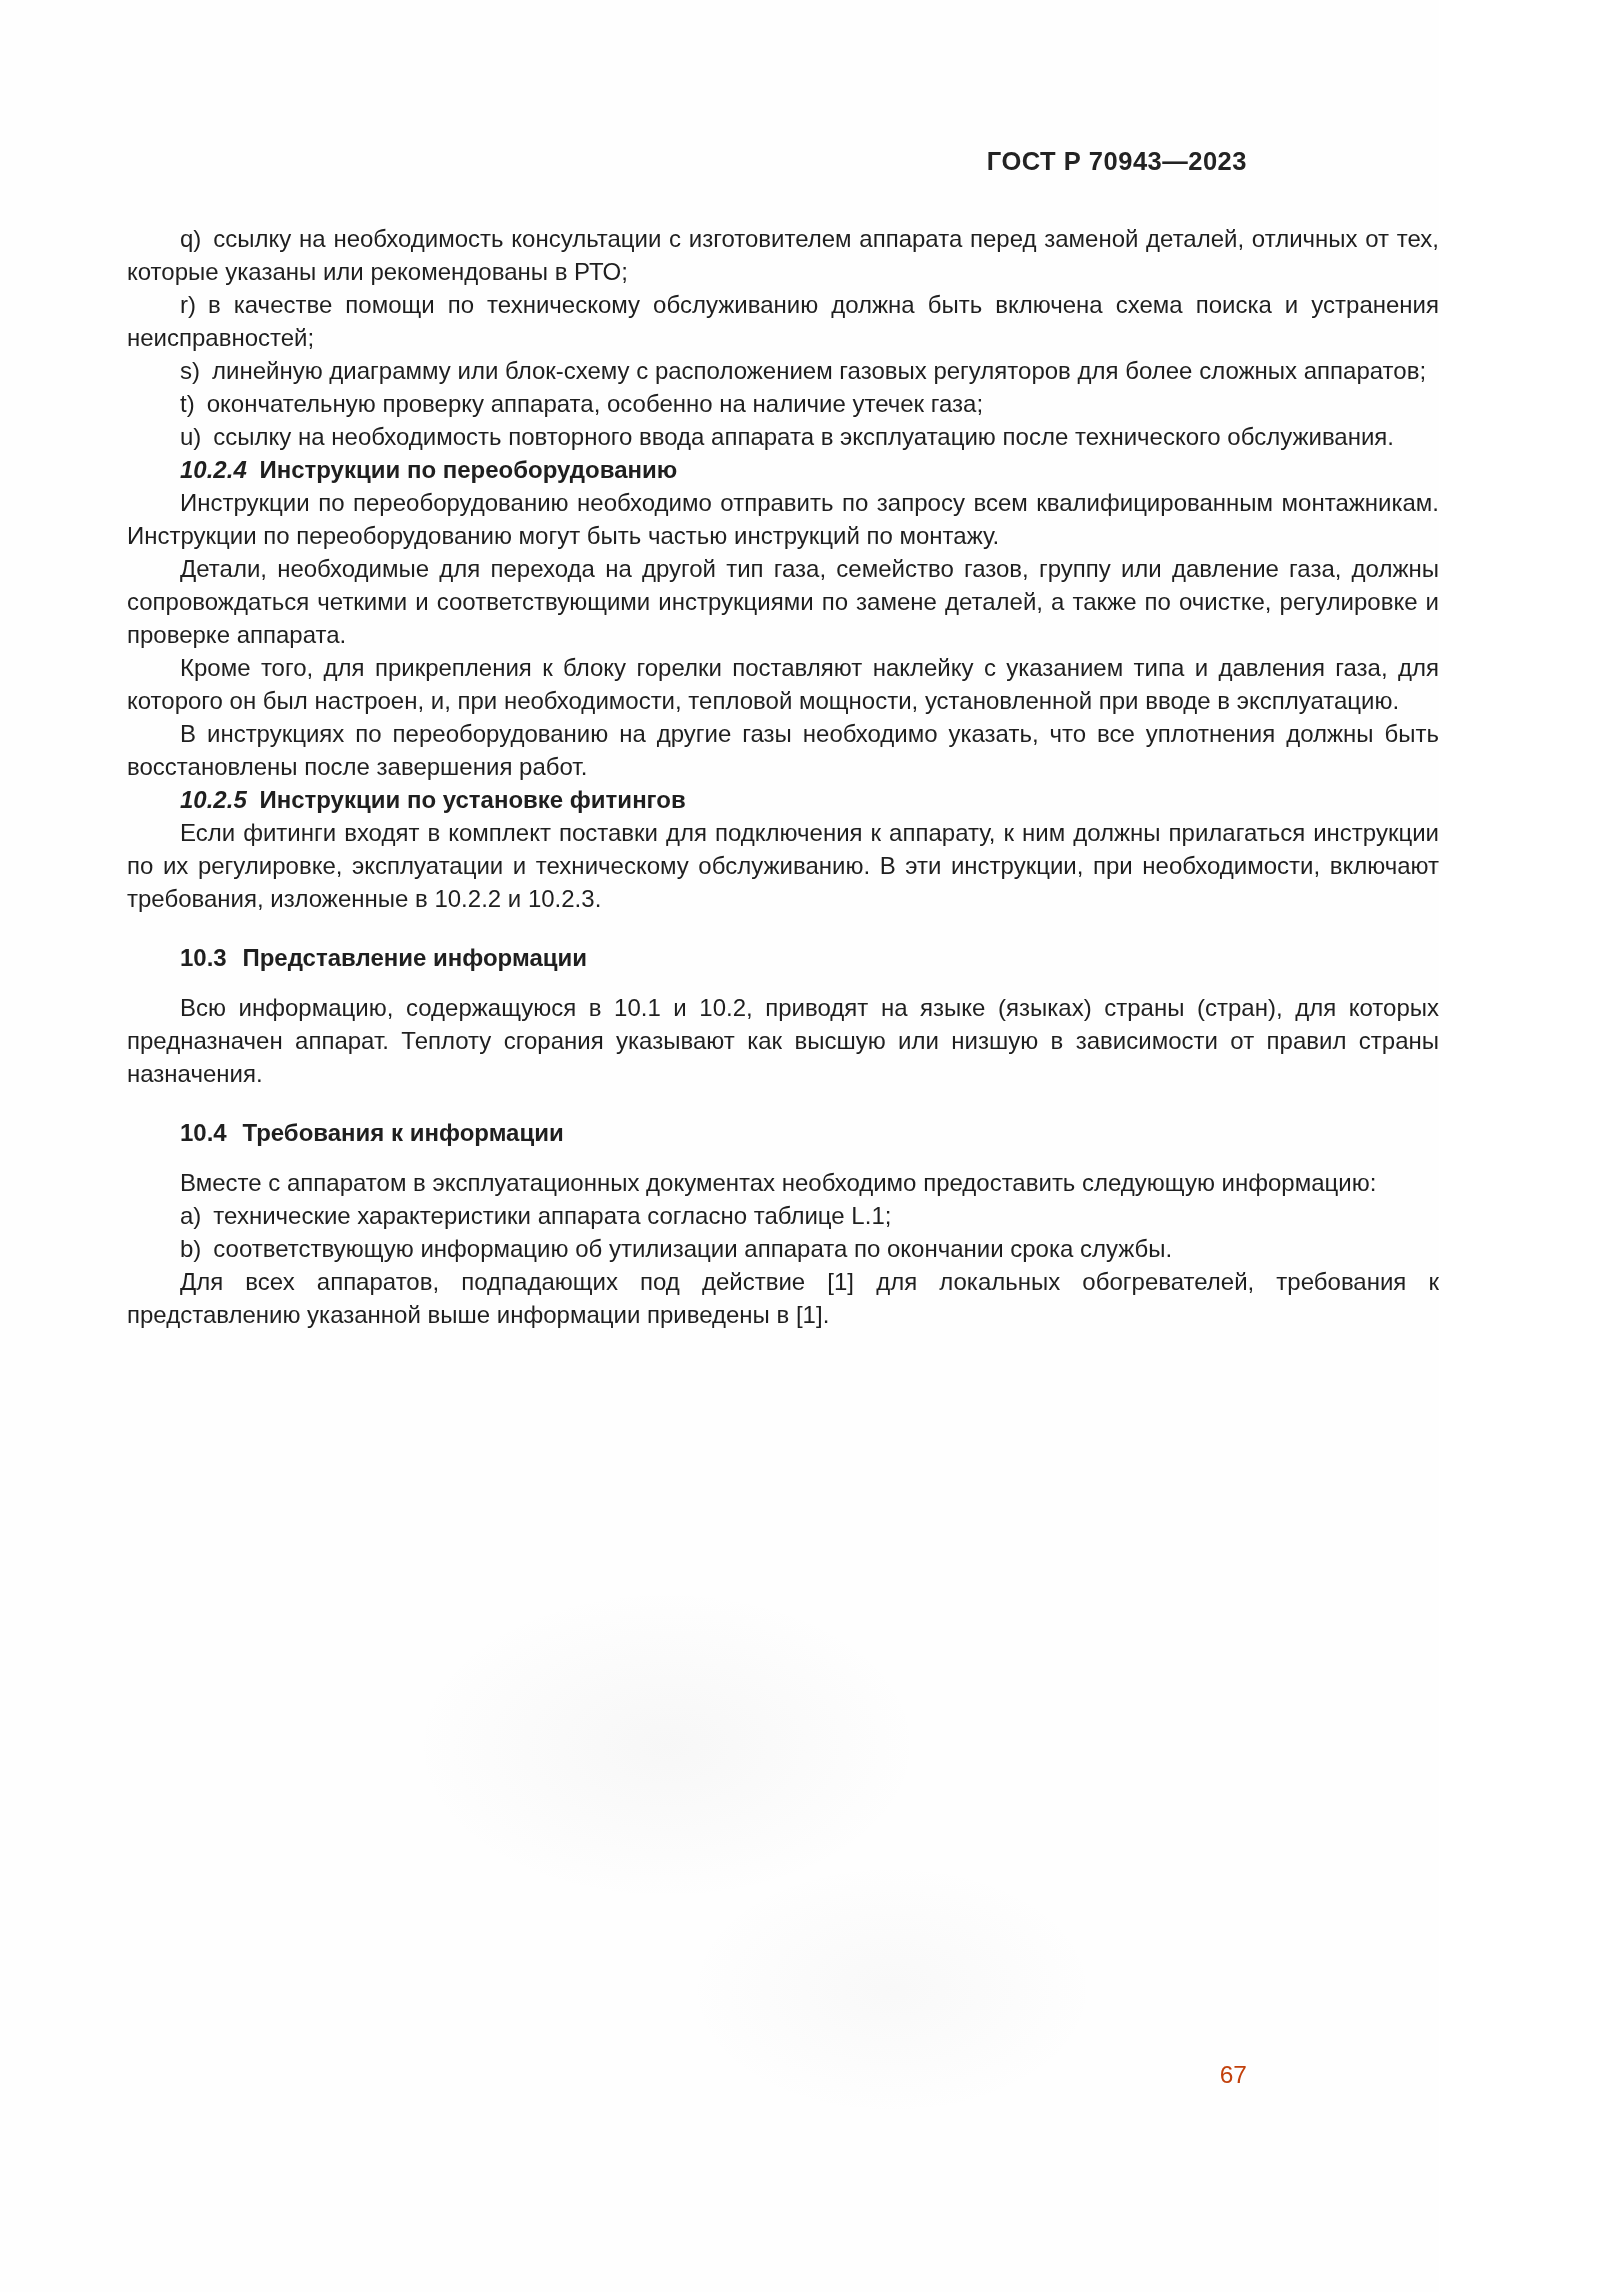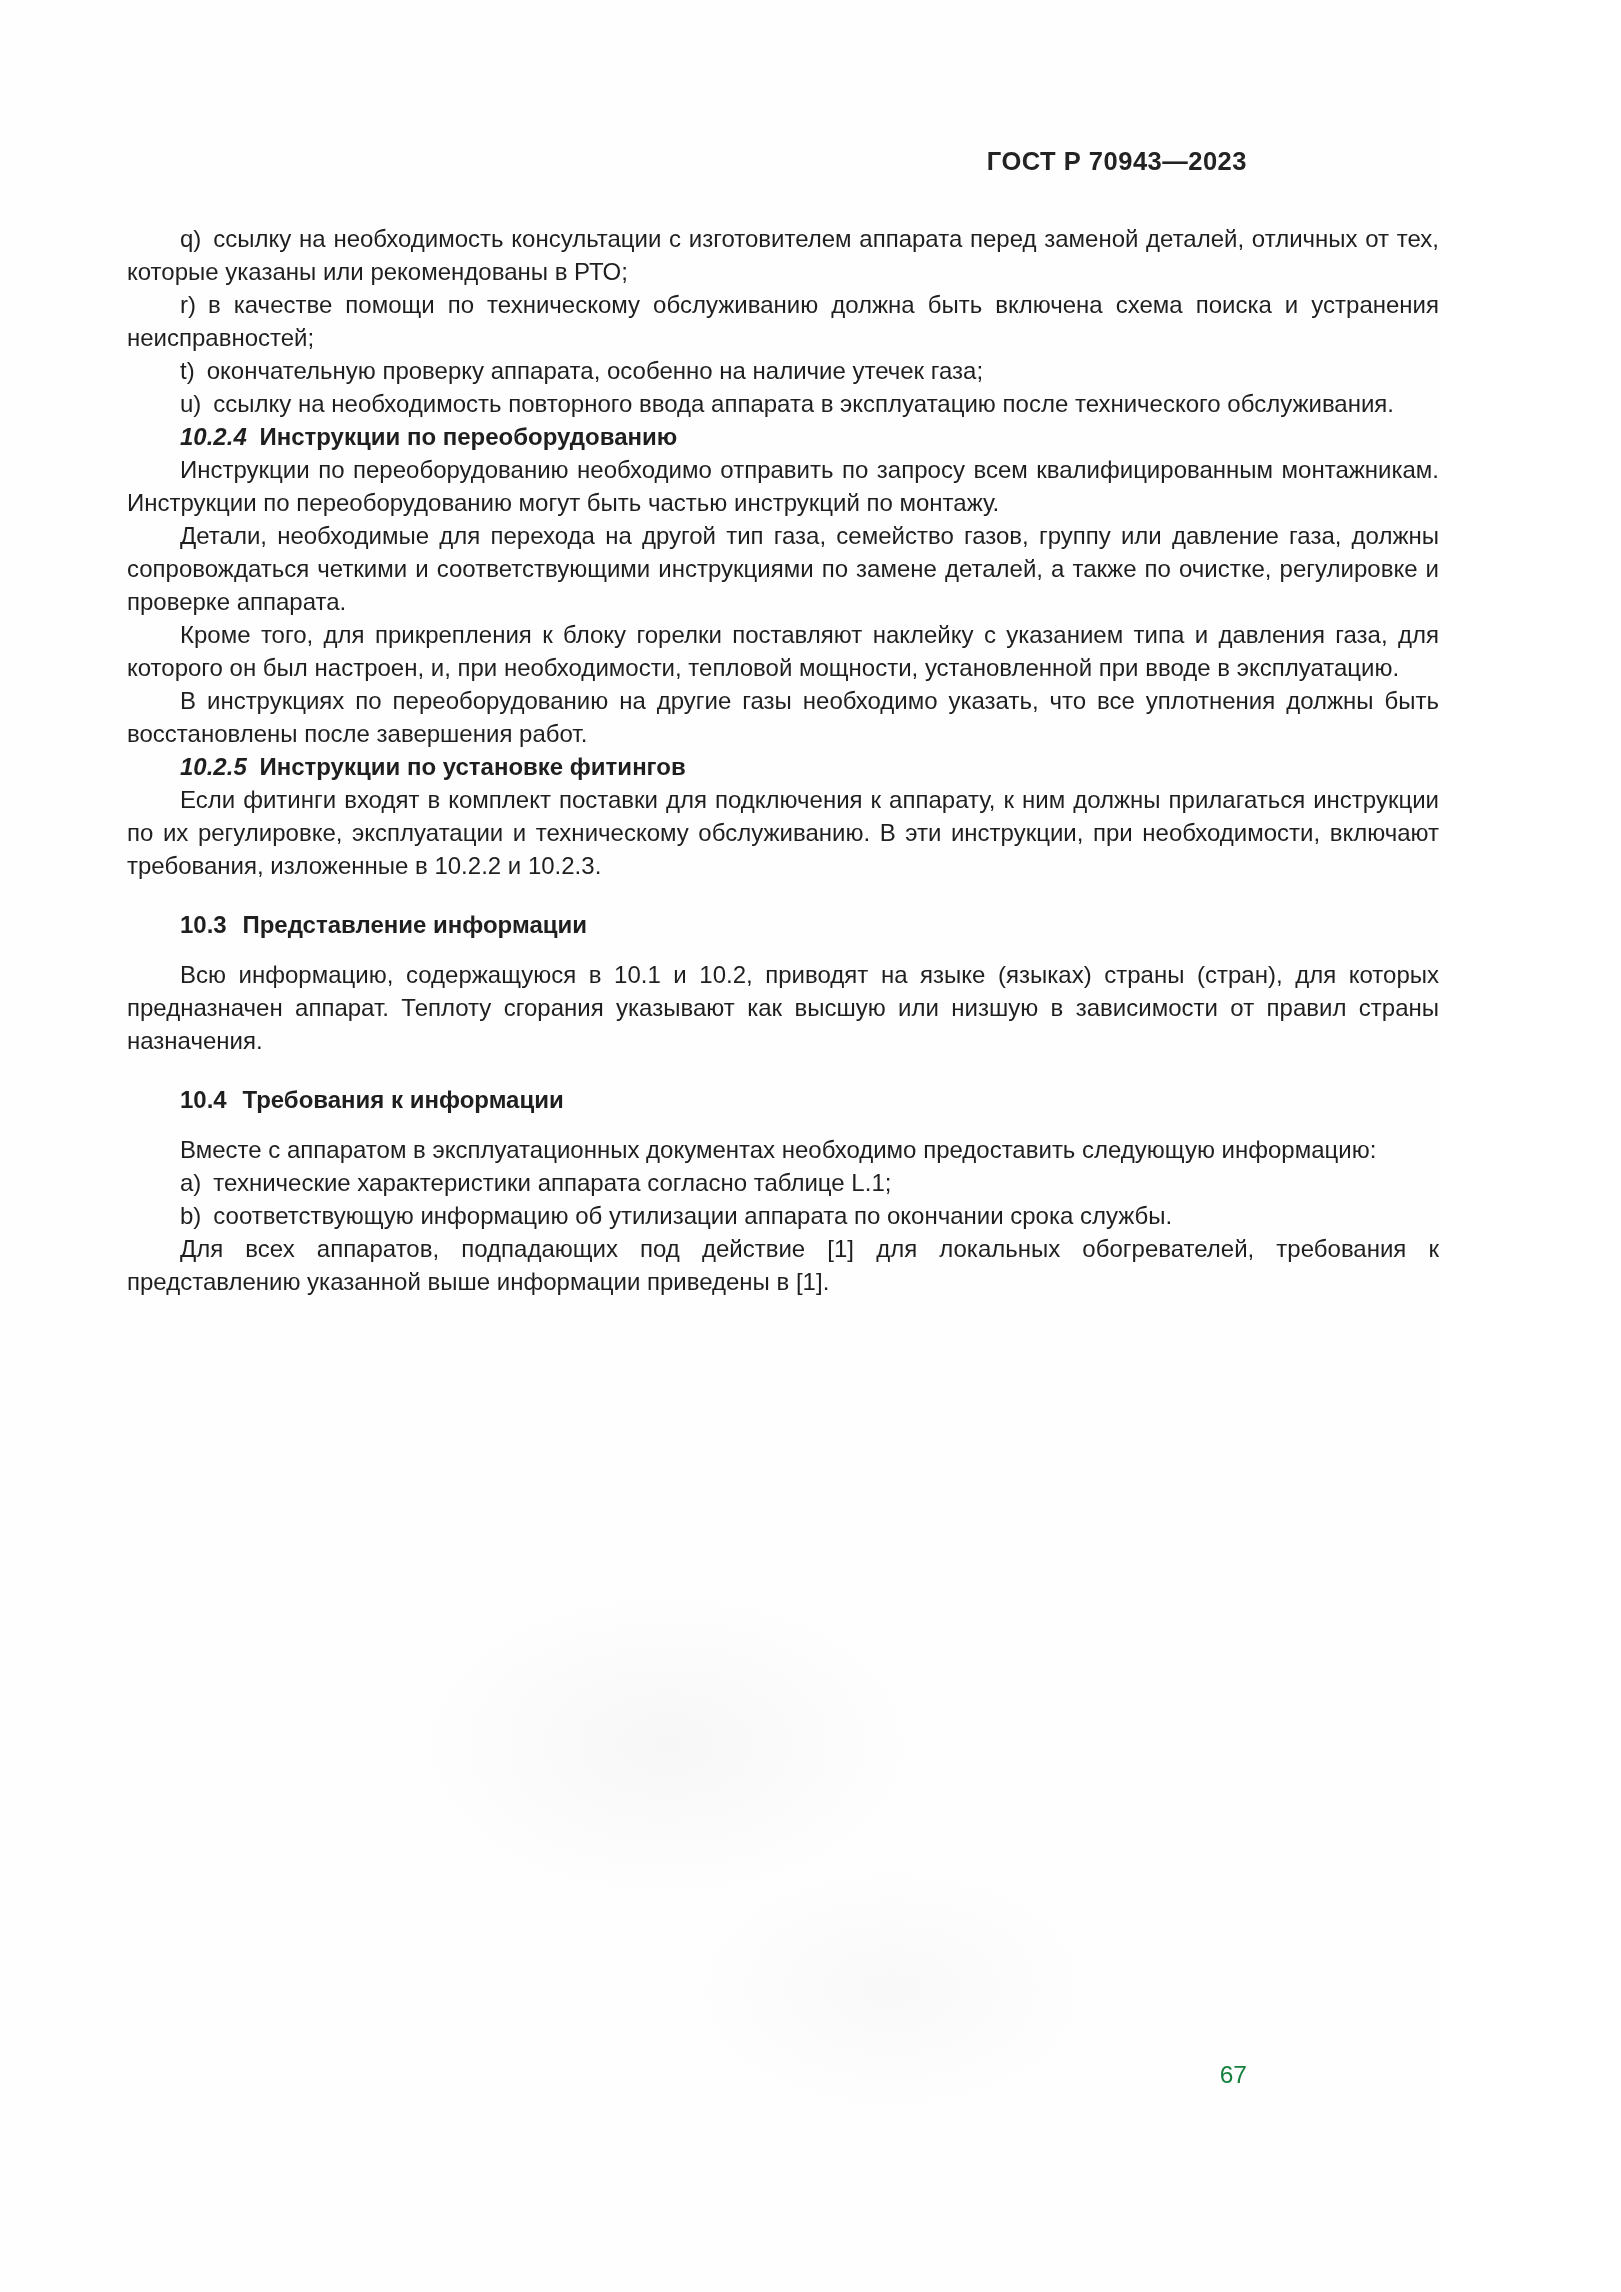--- a/index.html
+++ b/index.html
@@ -56,21 +56,21 @@
   }
   .h3 .num { margin-right: 15.7px; }
 
   .it { }
 
   .page-number {
     position: absolute;
     top: 2061px;
     right: 192px;
     font-size: 24.5px;
-    color: #15803d;
+    color: #c2410c;
   }
 
   
   .smudge {
     position: absolute;
     border-radius: 50%;
     pointer-events: none;
   }
   .smudge-1 {
     left: 412px; top: 1588px; width: 510px; height: 314px;
@@ -85,20 +85,21 @@
 <body>
 
 <div class="page">
 
   <div class="doc-header">ГОСТ Р 70943—2023</div>
 
   <div class="content">
 
     <p><span>q) ссылку на необходимость консультации с изготовителем аппарата перед заменой деталей, отличных от тех, которые указаны или рекомендованы в РТО;</span></p>
     <p><span>r) в качестве помощи по техническому обслуживанию должна быть включена схема поиска и устранения неисправностей;</span></p>
+    <p><span>s) линейную диаграмму или блок-схему с расположением газовых регуляторов для более сложных аппаратов;</span></p>
     <p><span>t) окончательную проверку аппарата, особенно на наличие утечек газа;</span></p>
     <p><span>u) ссылку на необходимость повторного ввода аппарата в эксплуатацию после технического обслуживания.</span></p>
 
     <p class="h4"><span class="num">10.2.4</span><span>Инструкции по переоборудованию</span></p>
 
     <p><span>Инструкции по переоборудованию необходимо отправить по запросу всем квалифицированным монтажникам. Инструкции по переоборудованию могут быть частью инструкций по монтажу.</span></p>
     <p><span>Детали, необходимые для перехода на другой тип газа, семейство газов, группу или давление газа, должны сопровождаться четкими и соответствующими инструкциями по замене деталей, а также по очистке, регулировке и проверке аппарата.</span></p>
     <p><span>Кроме того, для прикрепления к блоку горелки поставляют наклейку с указанием типа и давления газа, для которого он был настроен, и, при необходимости, тепловой мощности, установленной при вводе в эксплуатацию.</span></p>
     <p><span>В инструкциях по переоборудованию на другие газы необходимо указать, что все уплотнения должны быть восстановлены после завершения работ.</span></p>
 

